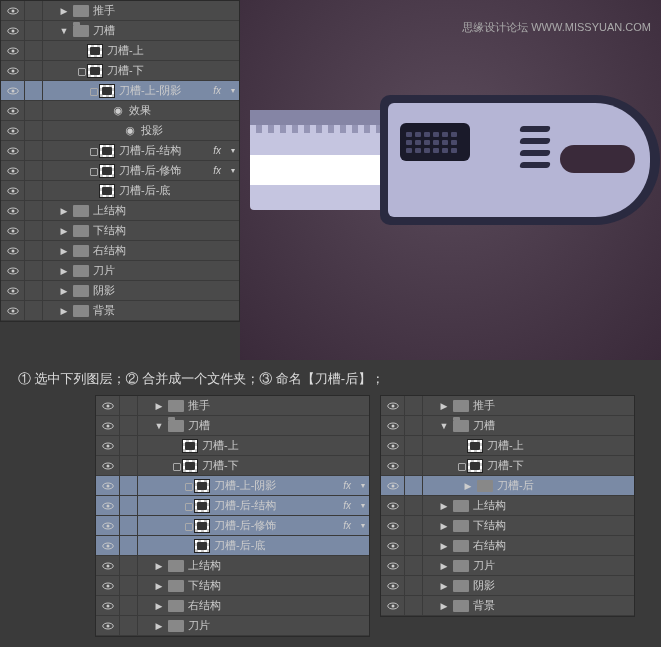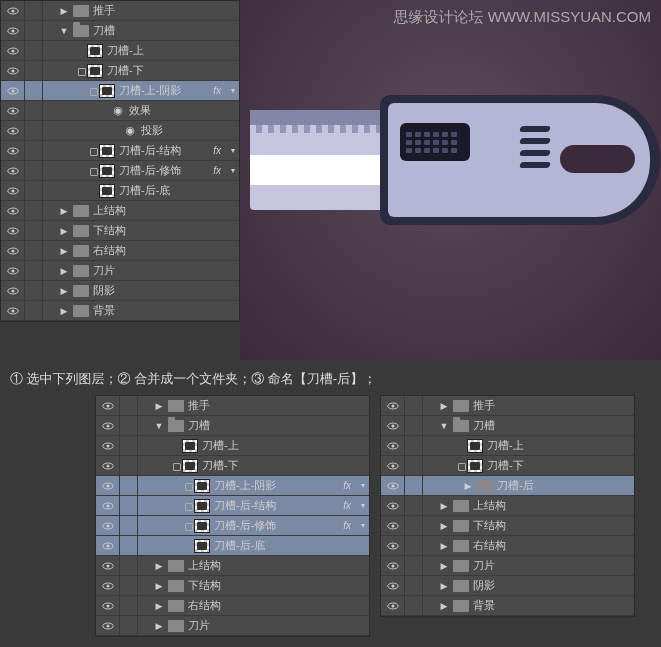--- a/index.html
+++ b/index.html
@@ -1,17 +1,17 @@
 <!DOCTYPE html>
 <html><head>
 <meta charset="utf-8">
 <style>
 *{margin:0;padding:0;box-sizing:border-box;font-family:"Microsoft YaHei",sans-serif}
 body{background:#3a3a3a;width:661px;height:647px;position:relative;overflow:hidden}
-.watermark{position:absolute;top:8px;right:10px;color:#888;font-size:15px;z-index:100}
+.watermark{position:absolute;top:20px;right:10px;color:#888;font-size:11px;z-index:100}
 .watermark span{color:#aaa}
 .panel{background:#4a4a4a;border:1px solid #2a2a2a}
 .row{display:flex;align-items:center;height:20px;border-bottom:1px solid #3a3a3a;font-size:11px;color:#ccc;position:relative}
 .row.sel{background:#7a8aa5}
 .row .fx{position:absolute;right:18px;font-style:italic;color:#ccc;font-size:10px}
 .row .chev{position:absolute;right:4px;color:#ccc;font-size:8px}
 .eye{width:24px;text-align:center;border-right:1px solid #3a3a3a;height:100%;display:flex;align-items:center;justify-content:center}
 .eye svg{width:12px;height:8px}
 .cell2{width:18px;border-right:1px solid #3a3a3a;height:100%}
 .content{display:flex;align-items:center;height:100%;padding-left:4px;flex:1}
@@ -30,21 +30,21 @@
 .handle-hole{position:absolute;right:25px;top:50px;width:75px;height:28px;background:#3a2a3a;border-radius:14px}
 .grip-lines{position:absolute;right:110px;top:25px}
 .grip-lines span{display:block;width:30px;height:6px;background:#2a2a40;margin:6px 0;border-radius:3px;transform:skewX(-15deg)}
 .blade-housing{position:absolute;left:0;top:15px;width:200px;height:100px;background:#c5c5e0;border-radius:4px}
 .blade-top{position:absolute;left:0;top:0;width:200px;height:18px;background:#8585a5}
 .blade-serration{position:absolute;left:0;top:15px;width:200px;height:8px;background:repeating-linear-gradient(90deg,#c5c5e0 0 6px,#9595b5 6px 12px)}
 .blade-stripe{position:absolute;left:0;top:45px;width:200px;height:30px;background:#fff}
 .slider{position:absolute;left:150px;top:28px;width:70px;height:38px;background:#1a1a2a;border-radius:6px;display:flex;flex-wrap:wrap;padding:6px;gap:3px;align-content:center}
 .slider span{width:6px;height:5px;background:#4a4a6a;border-radius:1px}
 .main-panel{position:absolute;left:0;top:0;width:240px}
-.instruction{position:absolute;left:10px;top:370px;color:#ddd;font-size:13px}
+.instruction{position:absolute;left:18px;top:370px;color:#ddd;font-size:13px}
 .panel-b{position:absolute;left:95px;top:395px;width:275px}
 .panel-c{position:absolute;left:380px;top:395px;width:255px}
 </style>
 </head>
 <body>
 
 <div class="watermark">
 <span>思缘设计论坛</span>
 <span>WWW.MISSYUAN.COM</span>
 </div>

